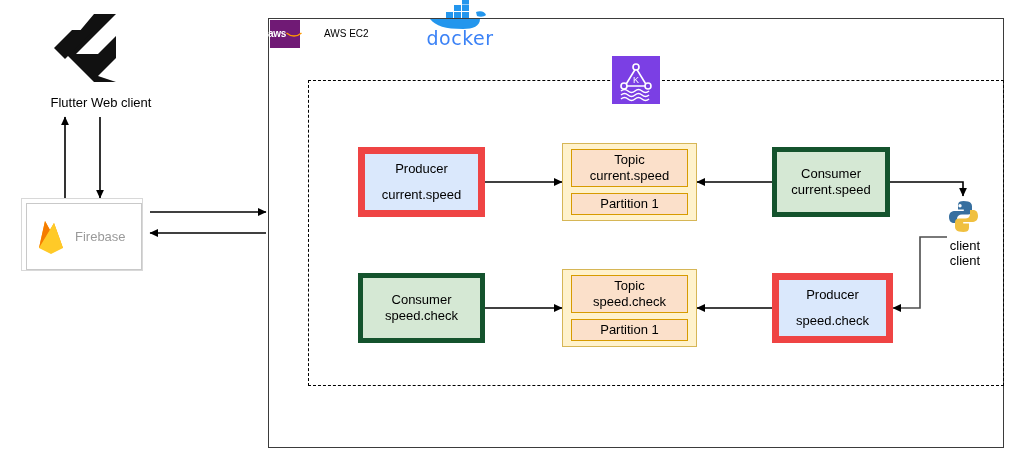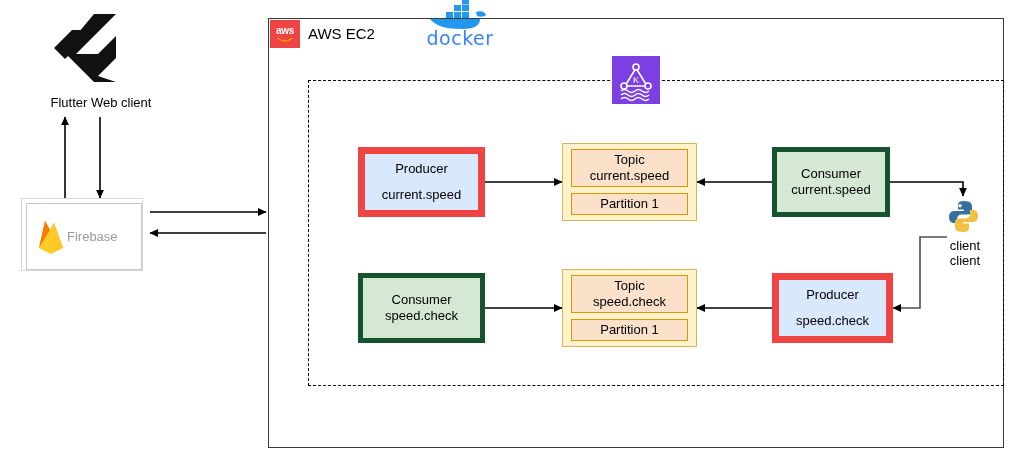--- a/index.html
+++ b/index.html
@@ -24,25 +24,25 @@
   .topic-inner{background:#fbe0ca;border:1px solid #d79b00;
                width:100%;box-sizing:border-box;text-align:center;
                font-size:13px;line-height:16px;padding:2px 0;}
 
   
   .ec2-box{border:1px solid #3b3b3b;background:transparent;}
   .kafka-box{border:1px dashed #000;background:transparent;}
   .fb-outer{border:1px solid #d8d8d8;background:#fff;}
   .fb-inner{border:1px solid #c9c9c9;background:#fff;
             display:flex;align-items:center;}
-  .fb-text{color:#9a9a9a;font-size:13px;margin-left:0;}
+  .fb-text{color:#9a9a9a;font-size:13px;margin-left:8px;}
 
   
-  .aws-badge{background:#ef4444;display:flex;align-items:center;
-             justify-content:center;flex-direction:column;}
+  .aws-badge{background:#701a75;display:flex;align-items:center;
+             justify-content:center;flex-direction:row;}
   .aws-badge .aws-t{color:#fff;font-size:10px;font-weight:bold;
                     letter-spacing:-.3px;line-height:10px;}
   .aws-badge .aws-s{width:16px;height:5px;margin-top:1px;}
 
   
   .docker-word{color:#3b82f6;font-size:19px;letter-spacing:.5px;
                font-family:"DejaVu Sans",sans-serif;}
 
   svg{display:block;overflow:visible;}
 </style>
@@ -97,21 +97,21 @@
   </div>
 
   <div class="abs ec2-box" style="left:268px;top:18px;width:736px;height:430px;"></div>
 
   <div class="abs aws-badge" style="left:270px;top:20px;width:30px;height:28px;">
     <span class="aws-t">aws</span>
     <svg class="aws-s" viewBox="0 0 16 5">
       <path d="M0.5,1 C5,5 11,5 15.5,1" stroke="#ff9900" stroke-width="1.3" fill="none"></path>
     </svg>
   </div>
-  <div class="abs" style="left:308px;top:26px;font-size:15px;line-height:16px;">AWS EC2</div>
+  <div class="abs" style="left:324px;top:26px;font-size:10px;line-height:16px;">AWS EC2</div>
 
   <svg class="abs" style="left:428px;top:0px;width:62px;height:30px;" viewBox="0 0 62 30">
     <g fill="#2396ed">
       <rect x="18" y="12" width="7" height="6"></rect>
         <rect x="26" y="12" width="7" height="6"></rect>
       <rect x="34" y="12" width="7" height="6"></rect>
         <rect x="26" y="5" width="7" height="6"></rect>
       <rect x="34" y="5" width="7" height="6"></rect>
         <rect x="34" y="0" width="7" height="4.5"></rect>
       <path d="M2,19 L52,19 C52,26 45,29 35,29 C17,29 8,26 2,19 z"></path>

